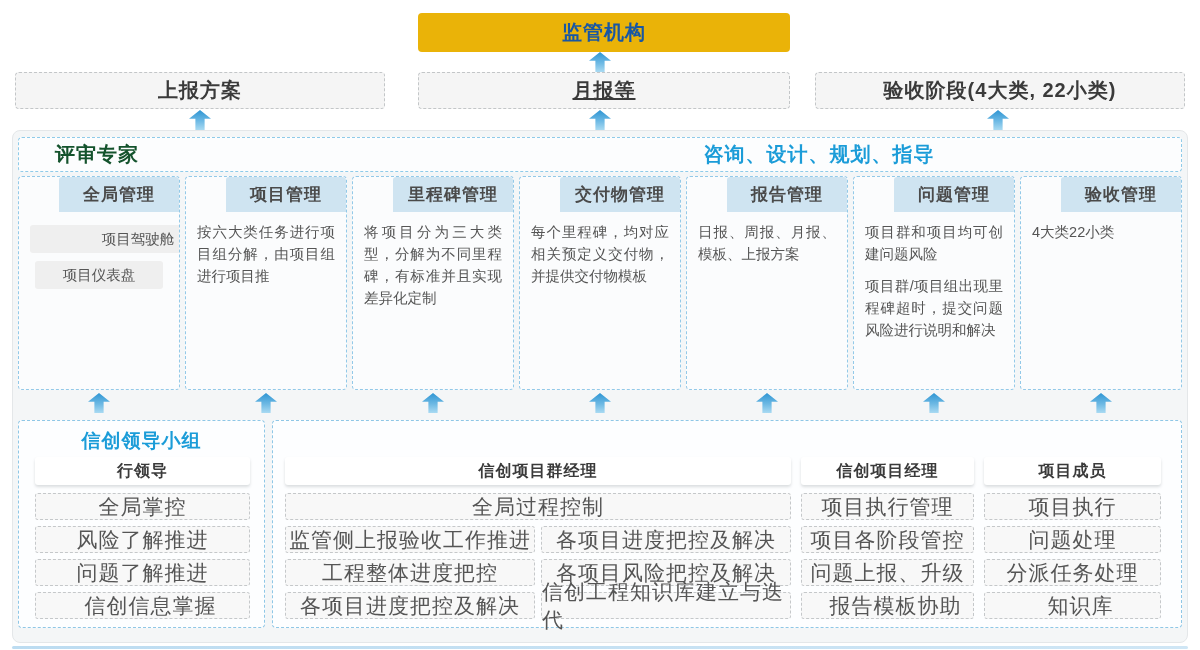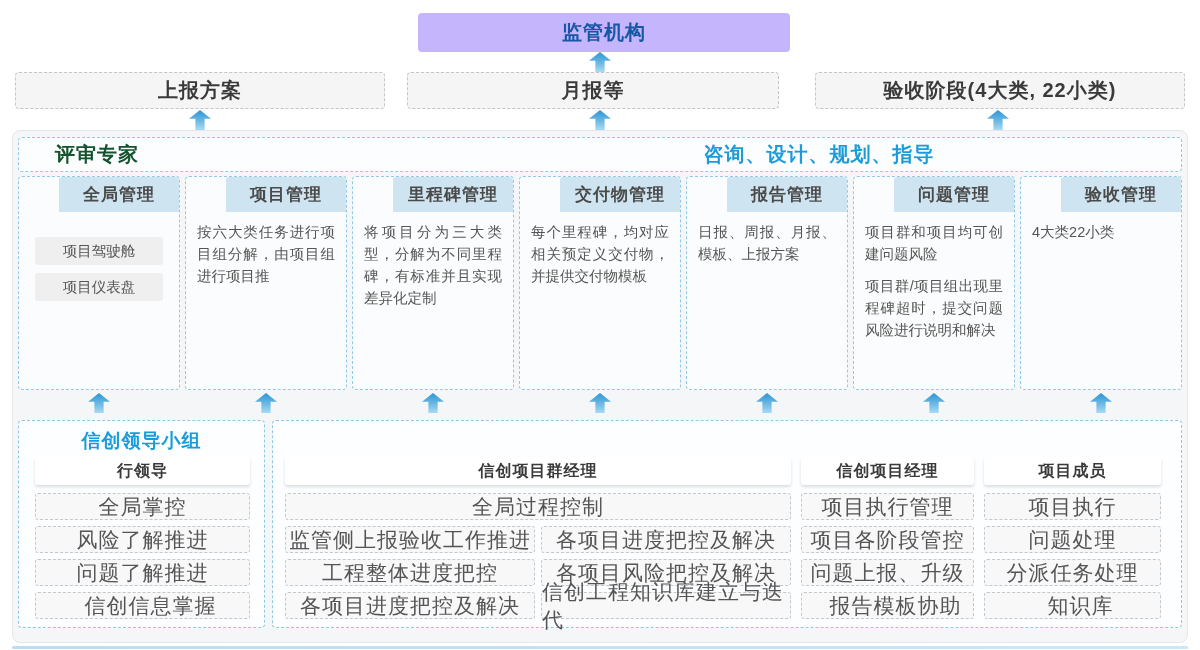--- a/index.html
+++ b/index.html
@@ -4,33 +4,33 @@
 <style>
   html,body{margin:0;padding:0;}
   body{
     width:1200px;height:650px;position:relative;background:#ffffff;
     font-family:"Liberation Sans","DejaVu Sans",sans-serif;
     -webkit-font-smoothing:antialiased;overflow:hidden;
   }
   
   .regulator{
     position:absolute;left:418px;top:13px;width:372px;height:39px;
-    background:#c4b5fd;border-radius:4px;
+    background:#eab308;border-radius:4px;
     display:flex;align-items:center;justify-content:center;
     font-size:20px;font-weight:bold;color:#1857a4;letter-spacing:1px;
   }
   .channel{
     position:absolute;top:72px;height:37px;
     background:#f5f5f5;border:1px dashed #c3c6c8;border-radius:4px;
     display:flex;align-items:center;justify-content:center;
     font-size:20px;font-weight:bold;color:#3a3a3a;letter-spacing:1px;
     box-sizing:border-box;
   }
   .ch1{left:15px;width:370px;}
-  .ch2{left:407px;width:372px;}
+  .ch2{left:418px;width:372px;text-decoration:underline;}
   .ch3{left:815px;width:370px;}
   
   .arrow-up{
     position:absolute;width:22px;height:20px;
     clip-path:polygon(50% 0,100% 44%,71% 44%,71% 100%,29% 100%,29% 44%,0 44%);
     background:linear-gradient(180deg,#2e95d3 0%,#6db9e4 55%,#a9daf2 100%);
   }
   
   .panel{
     position:absolute;left:12px;top:130px;width:1176px;height:513px;
@@ -67,21 +67,21 @@
   .card-body{
     padding:9px 11px 6px 11px;font-size:14.5px;color:#555;line-height:1.52;
     text-align:justify;
   }
   .card-body p{margin:0 0 10px 0;}
   .chip{
     width:128px;height:28px;margin:8px auto 6px auto;background:#efefef;border-radius:3px;
     display:flex;align-items:center;justify-content:center;
     font-size:14.5px;color:#555;
   }
-  .chip.first{margin-top:16px;}
+  .chip.first{margin-top:4px;padding-left:44px;}
   
   .group{
     position:absolute;top:420px;height:208px;background:#fdfeff;
     border:1px dashed #8fc7e6;border-radius:4px;box-sizing:border-box;
   }
   .g-lead{left:18px;width:247px;}
   .g-exec{left:272px;width:910px;}
   .g-title{
     position:absolute;left:0;top:7px;width:100%;text-align:center;
     font-size:19px;font-weight:bold;color:#1b9cd8;letter-spacing:1px;

